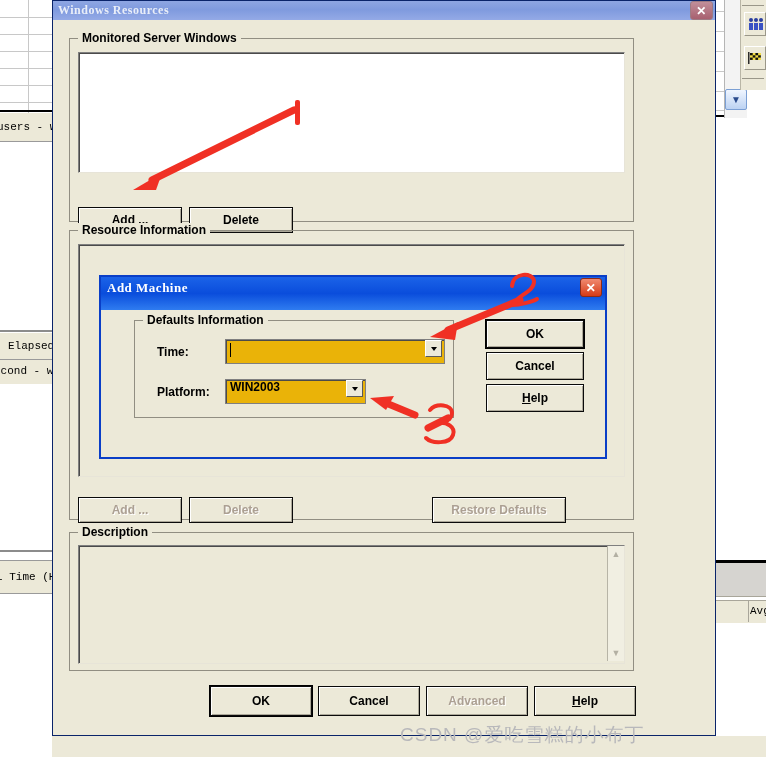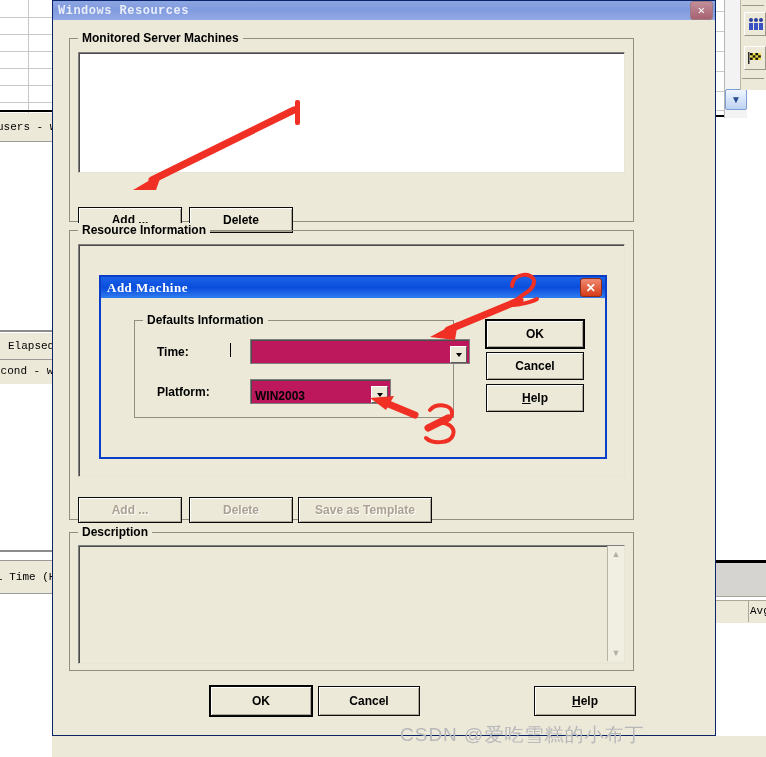--- a/index.html
+++ b/index.html
@@ -38,21 +38,21 @@
 
   
   .win{
     position:absolute;left:52px;top:0;width:662px;height:734px;
     border:1px solid #0a246a;background:#ece9d8;
   }
   .win-title{
     height:19px;
     background:linear-gradient(#8ea6e2 0%,#7f9ade 45%,#94aae6 100%);
     display:flex;align-items:center;padding:0 2px 0 5px;
-    font-family:Liberation Mono, monospace;font-weight:bold;font-size:12px;color:#e9eef8;
+    font-family:Liberation Serif, serif;font-weight:bold;font-size:12px;color:#e9eef8;
     letter-spacing:.5px;
   }
   .win-title .t{flex:1;}
   .close-inactive{
     width:21px;height:17px;border:1px solid #9d7b84;border-radius:3px;
     background:linear-gradient(#c18f9a,#a8606f);
     display:flex;align-items:center;justify-content:center;
     color:#fff;font-size:12px;font-weight:bold;line-height:1;
   }
   .win-body{position:absolute;left:0;top:19px;width:662px;height:714px;background:#ece9d8;}
@@ -79,33 +79,33 @@
   .btn.default{box-shadow:0 0 0 1px #000, inset 1px 1px 0 #ffffff, inset -1px -1px 0 #aca899;}
   .btn u{text-decoration:underline;}
 
   
   .dlg{
     position:absolute;left:99px;top:275px;width:504px;height:180px;
     border:2px solid #0a3ec7;background:#ece9d8;
   }
   .dlg-title{
     height:21px;background:linear-gradient(#1b63e8 0%,#0a4ddc 50%,#2f7cf0 100%);
-    display:flex;align-items:center;padding:0 3px 0 6px;
+    display:flex;align-items:center;padding:0 3px 12px 6px;
     font-family:"Liberation Serif", serif;font-weight:bold;font-size:13px;color:#fff;letter-spacing:.5px;
   }
   .dlg-title .t{flex:1;}
   .close-active{
     width:20px;height:17px;border:1px solid #8c2b18;border-radius:3px;
     background:linear-gradient(#f08a70,#d63b17);
     display:flex;align-items:center;justify-content:center;color:#fff;font-size:12px;font-weight:bold;line-height:1;
   }
 
   .field-label{position:absolute;font-weight:bold;font-size:12px;color:#000;}
-  .combo{position:absolute;background:#be185d;border:1px solid #7f7f7f;
-         box-shadow:inset 1px 1px 0 #4b4b4b;display:flex;align-items:flex-end;margin-left:25px;}
+  .combo{position:absolute;background:#eab308;border:1px solid #7f7f7f;
+         box-shadow:inset 1px 1px 0 #4b4b4b;display:flex;align-items:flex-start;}
   .combo .val{flex:1;padding-left:4px;font-weight:bold;font-size:12px;color:#000;white-space:nowrap;overflow:hidden;}
   .combo .arrow{
       width:15px;height:15px;margin-right:2px;background:#ece9d8;
       border:1px solid #ffffff;border-right-color:#5a5a5a;border-bottom-color:#5a5a5a;
       display:flex;align-items:center;justify-content:center;
   }
   .combo .arrow i{display:block;width:0;height:0;border-left:3px solid transparent;border-right:3px solid transparent;border-top:4px solid #000;}
   .caret{position:absolute;width:1px;height:14px;background:#000;}
 
   
@@ -209,61 +209,64 @@
 <div class="win">
 
   <div class="win-title">
     <span class="t">Windows Resources</span>
     <span class="close-inactive">✕</span>
   </div>
 
   <div class="win-body">
 
     <div class="grp" style="left:16px;top:18px;width:563px;height:182px">
-      <span class="legend">Monitored Server Machines</span>
+      <span class="legend">Monitored Server Windows</span>
       <div class="inset" style="position:absolute;left:8px;top:13px;width:545px;height:119px"></div>
       <div class="btn" style="left:8px;top:168px;width:102px;height:24px">
         <span>Add ...</span>
       </div>
       <div class="btn" style="left:119px;top:168px;width:102px;height:24px">
         <span>Delete</span>
       </div>
     </div>
 
     <div class="grp" style="left:16px;top:210px;width:563px;height:288px">
       <span class="legend">Resource Information</span>
       <div class="inset" style="position:absolute;left:8px;top:13px;width:545px;height:231px;background:#ece9d8"></div>
 
       <div class="btn disabled" style="left:8px;top:266px;width:102px;height:24px">
         <span>Add ...</span>
       </div>
       <div class="btn disabled" style="left:119px;top:266px;width:102px;height:24px">
         <span>Delete</span>
       </div>
-      <div class="btn disabled" style="left:228px;top:266px;width:132px;height:24px">
-        <span>Save as Template</span>
+      <div class="btn disabled" style="left:362px;top:266px;width:132px;height:24px">
+        <span>Restore Defaults</span>
       </div>
     </div>
 
     <div class="grp" style="left:16px;top:512px;width:563px;height:137px">
       <span class="legend">Description</span>
       <div class="inset" style="position:absolute;left:8px;top:12px;width:545px;height:117px;background:#ece9d8">
         <div class="vscroll" style="right:0;top:0;width:16px;height:115px">
           <div class="vsbtn" style="top:0">▲</div>
           <div class="vsbtn" style="bottom:0">▼</div>
         </div>
       </div>
     </div>
 
     <div class="btn default" style="left:157px;top:666px;width:100px;height:28px">
       <span>OK</span>
     </div>
     <div class="btn" style="left:265px;top:666px;width:100px;height:28px">
       <span>Cancel</span>
     </div>
+    <div class="btn disabled" style="left:373px;top:666px;width:100px;height:28px">
+      <span>Advanced</span>
+    </div>
     <div class="btn" style="left:481px;top:666px;width:100px;height:28px">
       <span><u>H</u><span>elp</span></span>
     </div>
 
   </div>
 </div>
 
 <div class="dlg">
   <div class="dlg-title">
     <span class="t">Add Machine</span>

